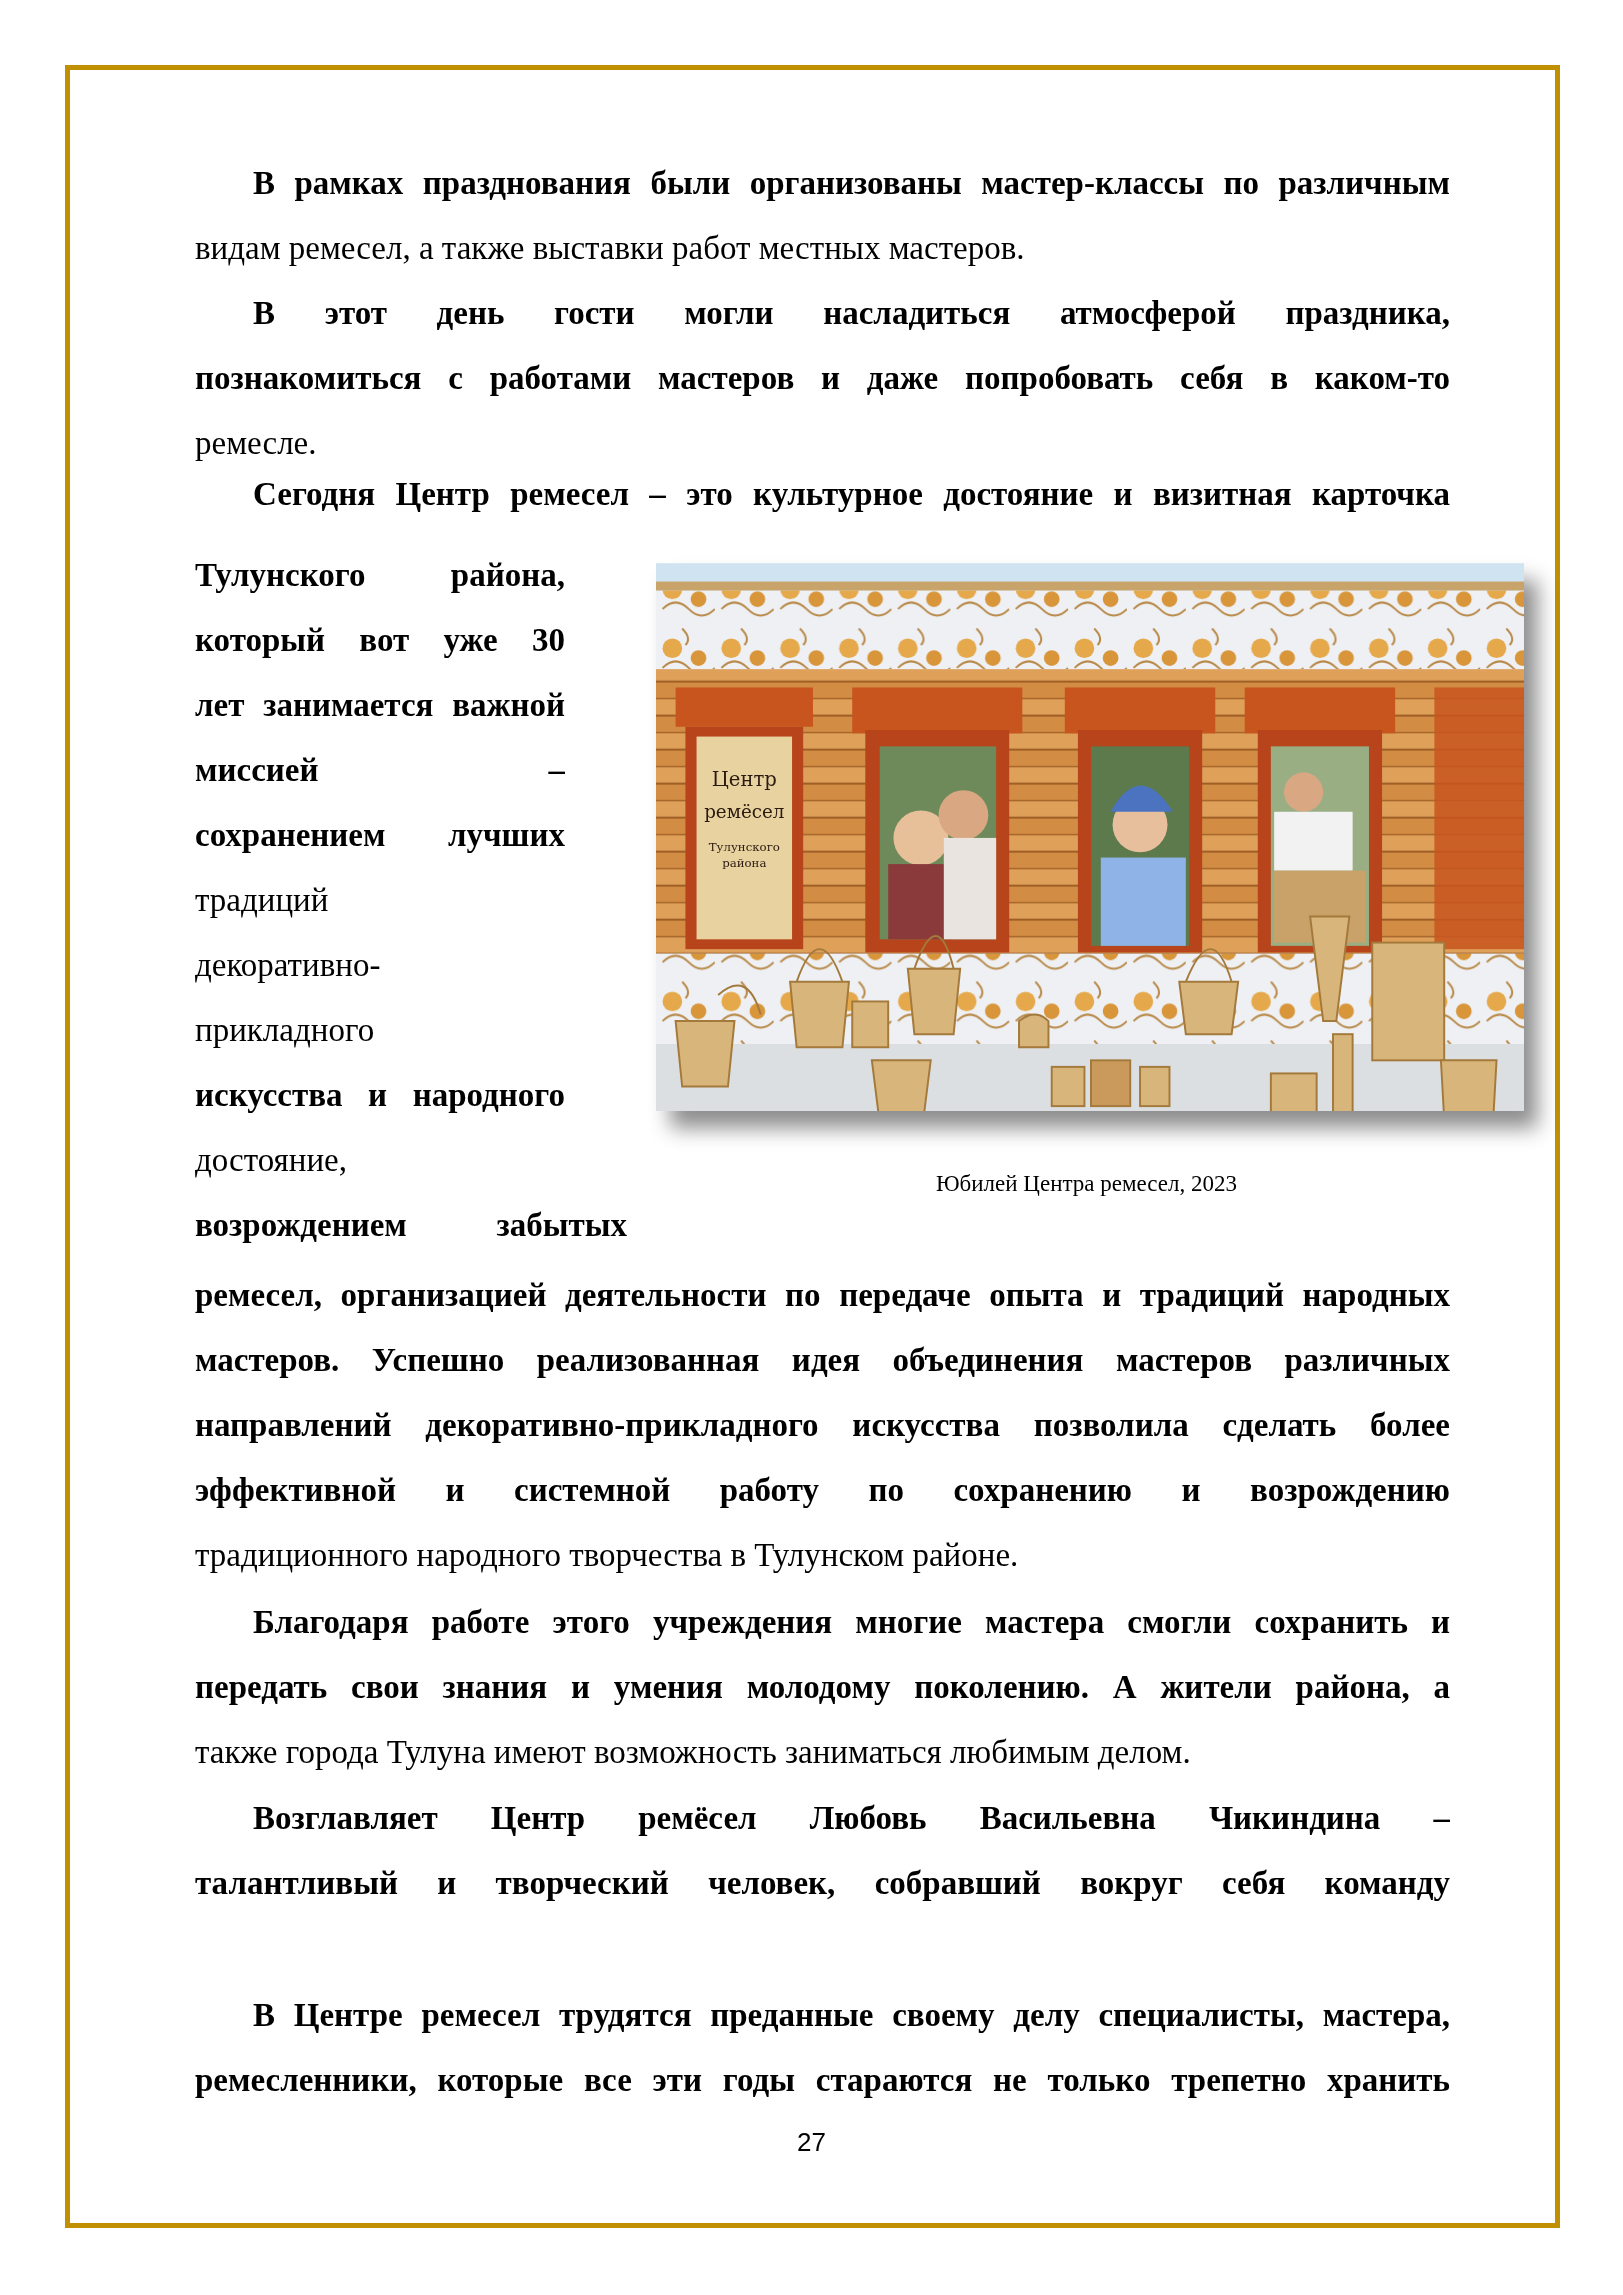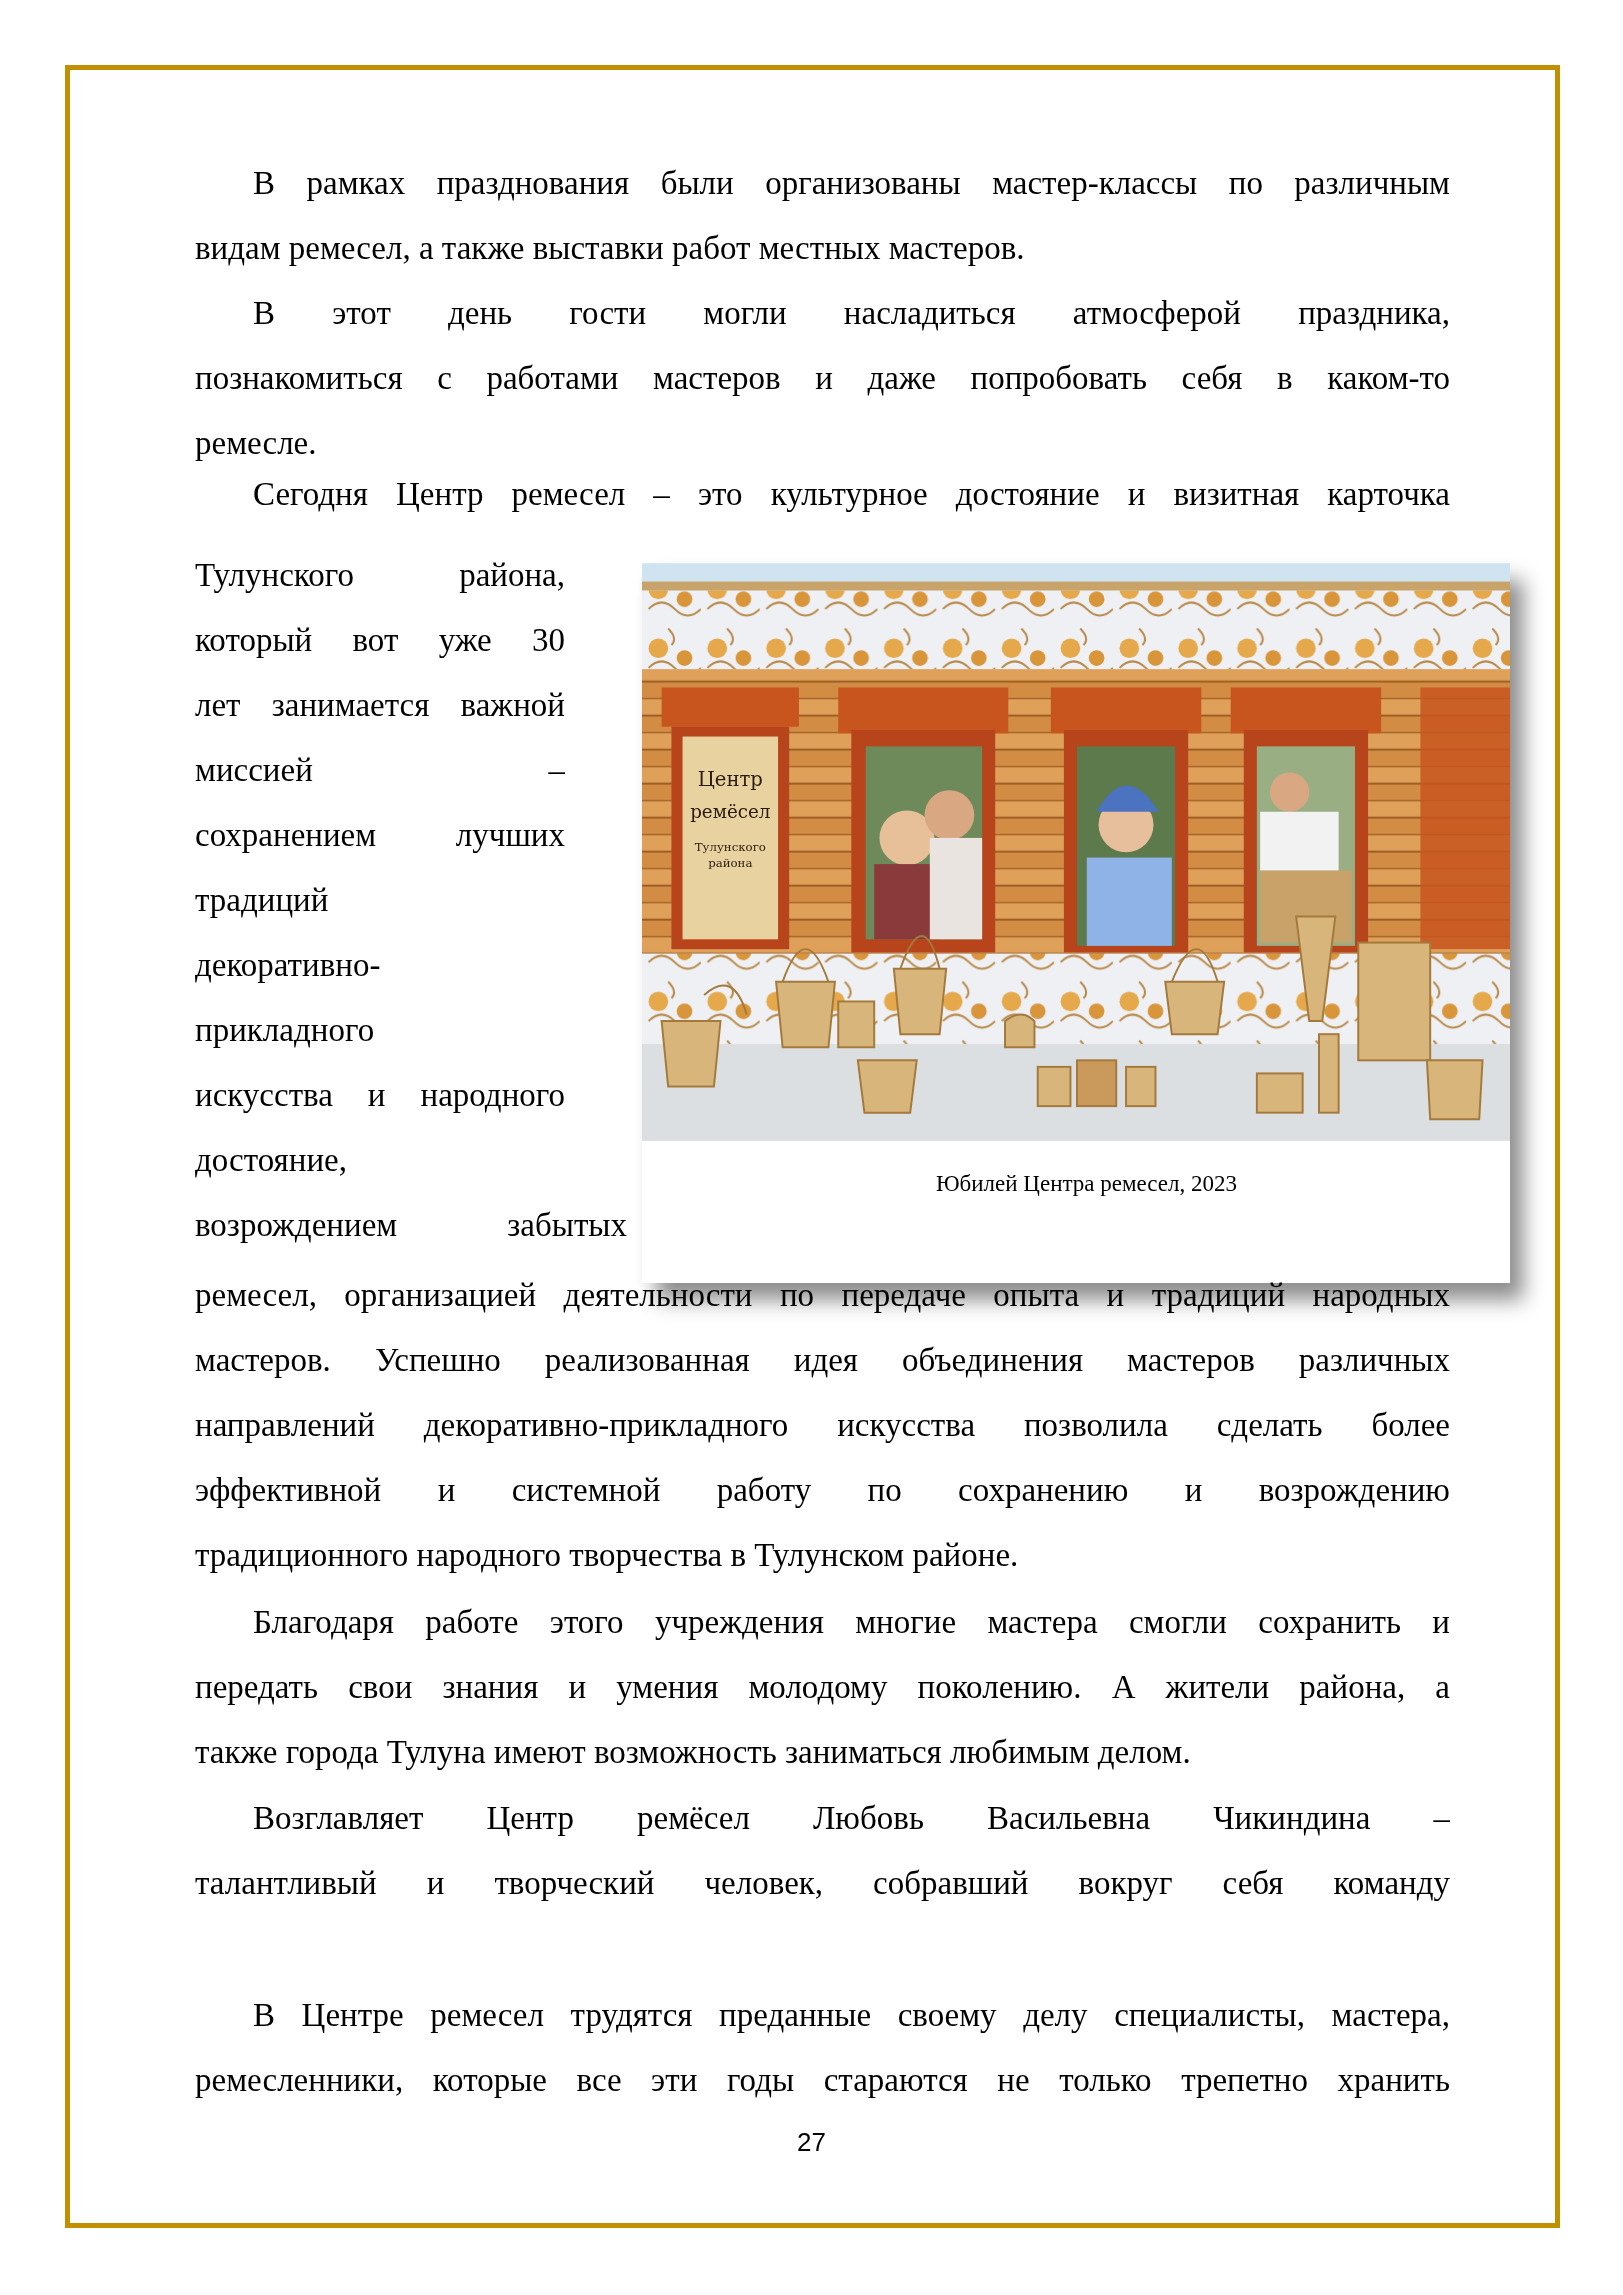--- a/index.html
+++ b/index.html
@@ -3,25 +3,25 @@
 <meta charset="utf-8">
 <style>
   html, body { margin: 0; padding: 0; background: #ffffff; }
   body { width: 1623px; height: 2295px; position: relative; overflow: hidden;
          font-family: "Liberation Serif", "DejaVu Serif", serif; color: #000; }
   .frame { position: absolute; left: 65px; top: 65px; width: 1485px; height: 2153px;
            border: 5.9px solid #C09000; }
   .p { position: absolute; left: 195px; width: 1255px; font-size: 33px; line-height: 65px;
        text-align: justify; text-align-last: left; }
   .line { display: block; height: 65px; white-space: nowrap; }
-  .just { text-align: justify; text-align-last: justify; white-space: normal; height: 65px; overflow: hidden; }
+  .just { text-align: justify; text-align-last: justify; white-space: normal; height: 65px; overflow: hidden; font-weight: bold; }
   .indent { text-indent: 58px; }
   .narrow { position: absolute; left: 195px; width: 370px; font-size: 33px; line-height: 65px; }
   .narrow .line { white-space: normal; }
-  .photo-wrap { position: absolute; left: 642px; top: 563px; width: 868px; height: 720px;
+  .photo-wrap { position: absolute; left: 656px; top: 563px; width: 868px; height: 548px;
                 box-shadow: 14.4px 17px 19.6px rgba(0,0,0,0.45); overflow: hidden; }
   .photo-wrap svg { display: block; }
   .caption { position: absolute; left: 851px; top: 1171px; width: 471px; text-align: center;
              font-size: 23px; line-height: 26px; }
   .page-num { position: absolute; left: 779px; top: 2127px; width: 65px; text-align: center;
               font-family: "Liberation Sans", "DejaVu Sans", sans-serif; font-size: 26px; }
 </style>
 </head>
 <body>
 

